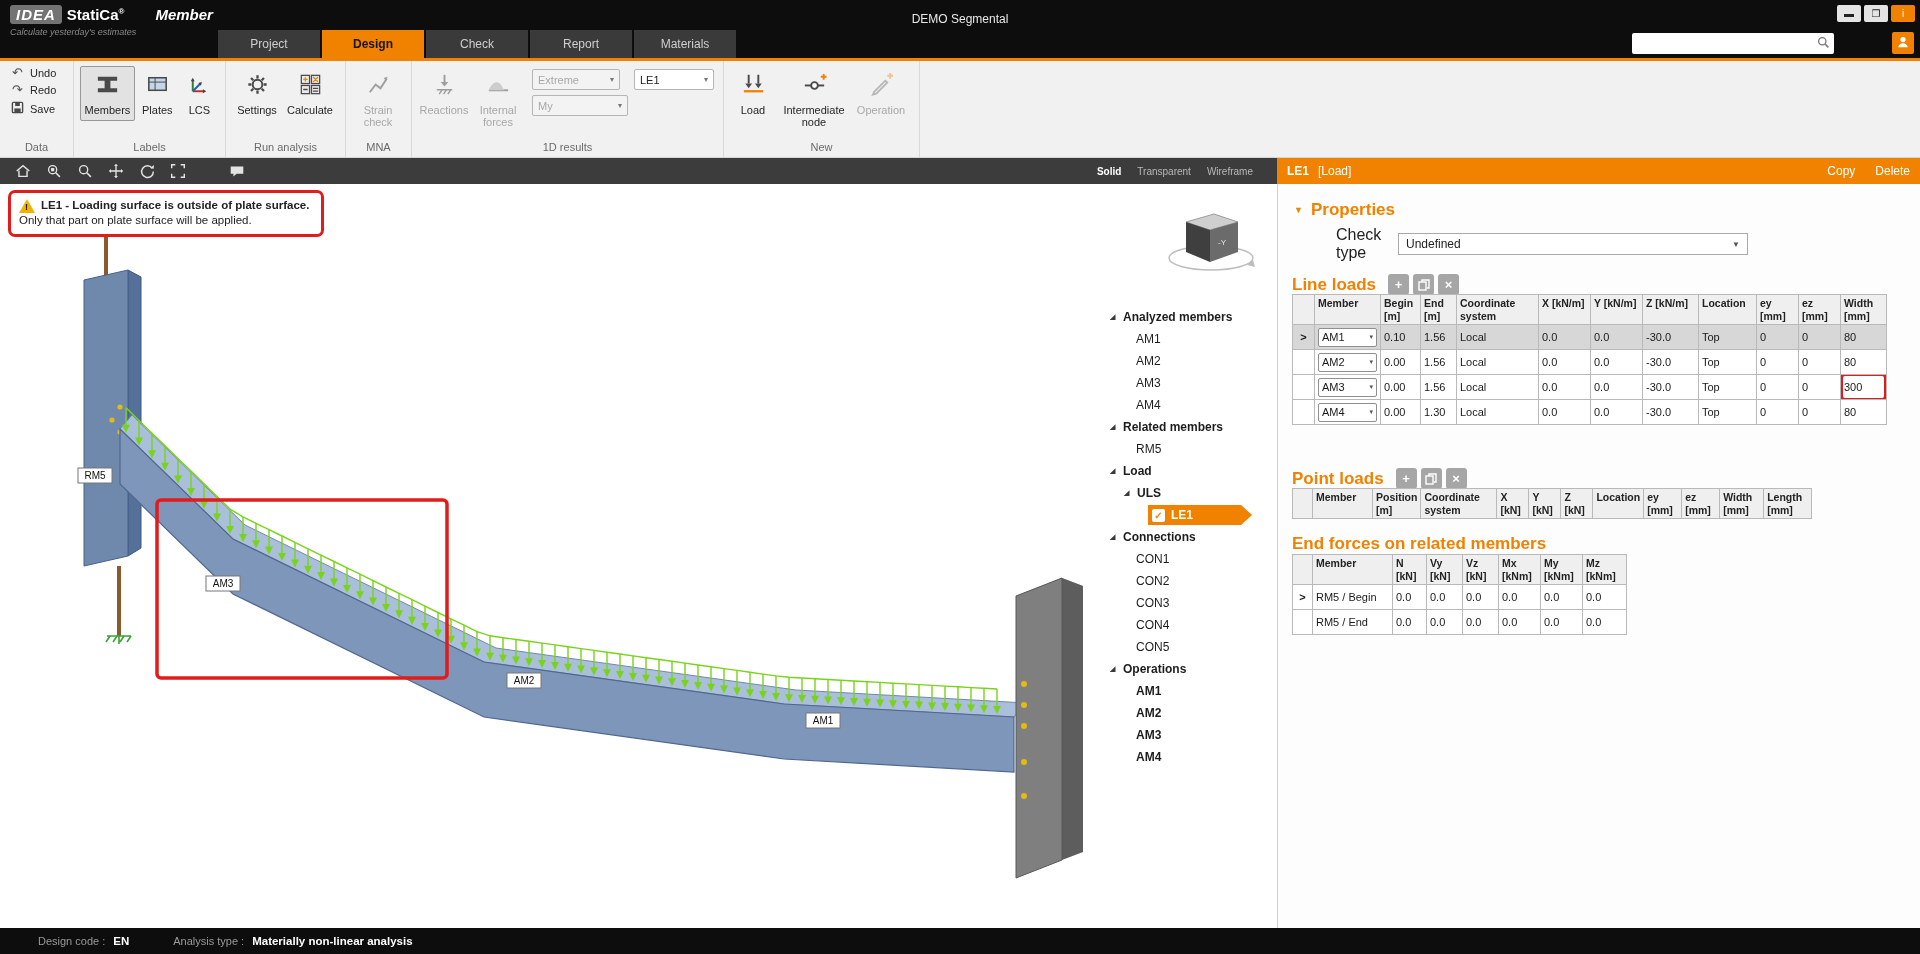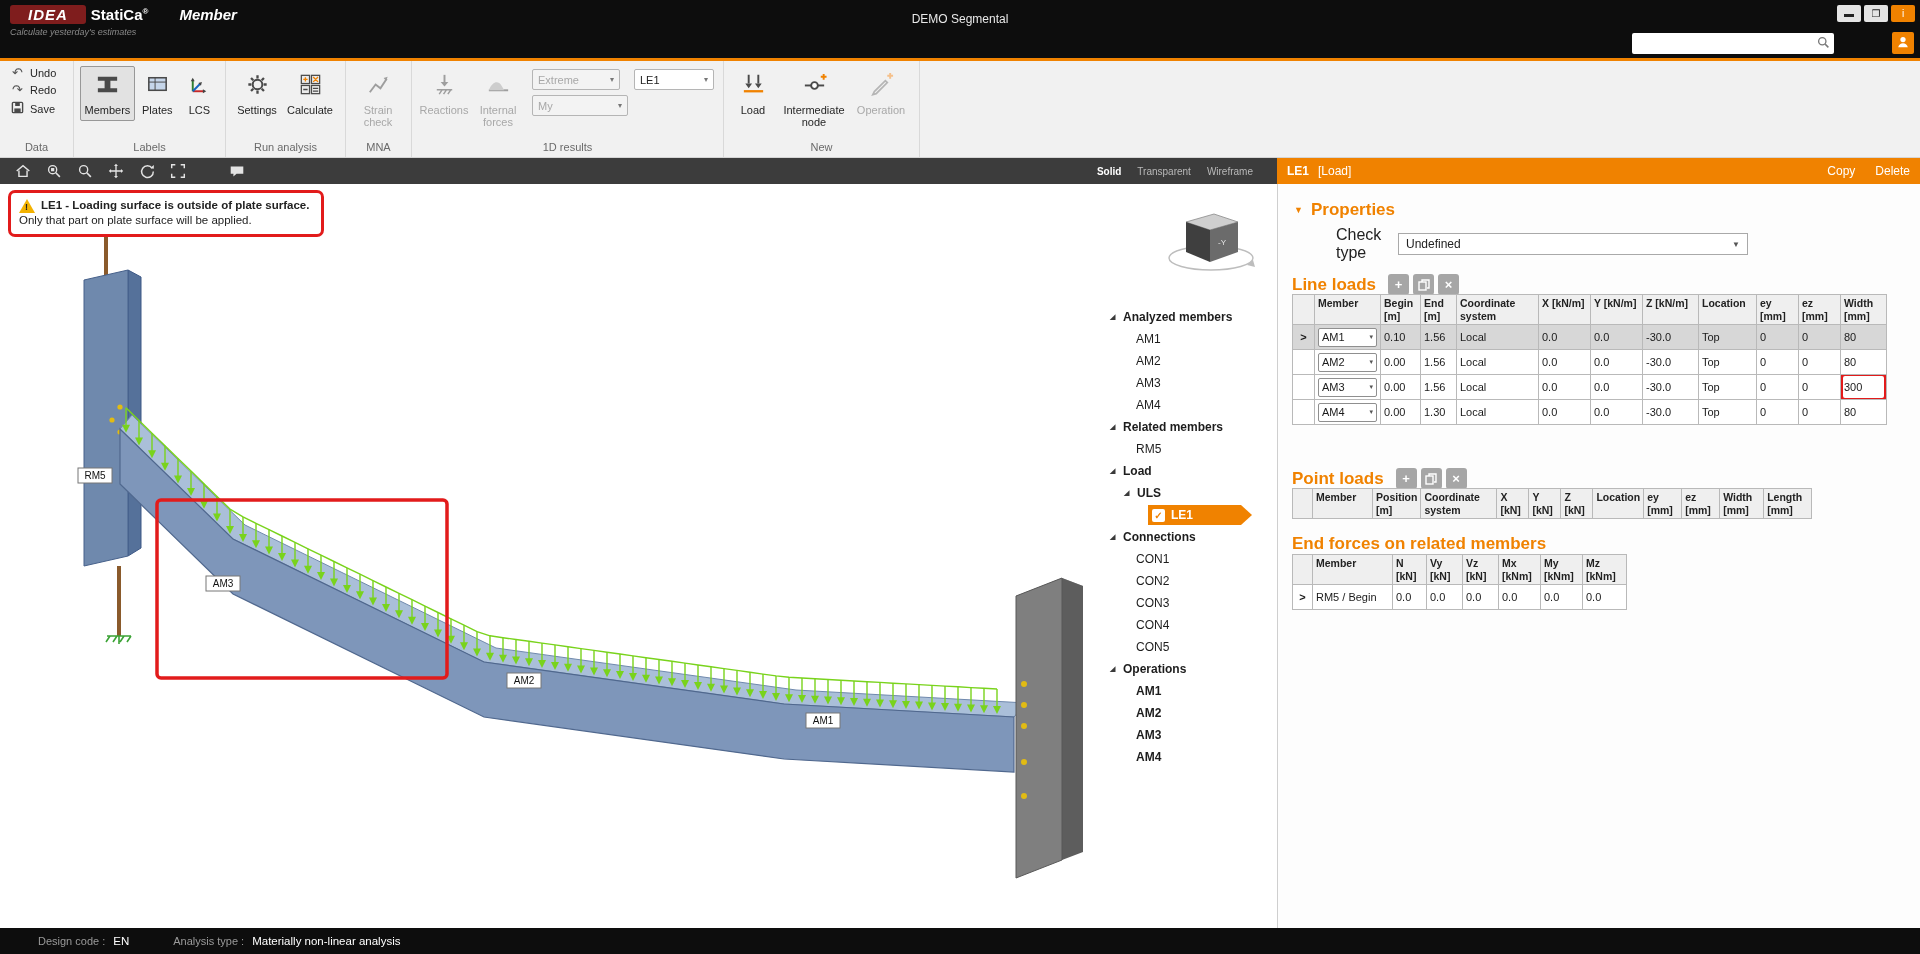--- a/index.html
+++ b/index.html
@@ -4,21 +4,21 @@
 <style>
   *{margin:0;padding:0;box-sizing:border-box;}
   html,body{background:#555;}
   #app{position:relative;width:1920px;height:954px;overflow:hidden;background:#fff;
        font-family:"Liberation Sans",sans-serif;font-size:12px;color:#222;}
 
   
   .header{position:absolute;left:0;top:0;width:1920px;height:58px;background:#0d0d0d;}
   .logo{position:absolute;left:10px;top:5px;}
   .logo-row{display:flex;align-items:center;gap:5px;}
-  .logo-box{background:#7f1d1d;color:#fff;font-weight:bold;font-style:italic;padding:1px 18px;border-radius:3px;font-size:15px;letter-spacing:1px;}
+  .logo-box{background:#737373;color:#fff;font-weight:bold;font-style:italic;padding:1px 6px;border-radius:3px;font-size:15px;letter-spacing:1px;}
   .brand{color:#fff;font-weight:bold;font-size:15px;}
   .brand sup{font-size:8px;}
   .appname{color:#fff;font-style:italic;font-weight:bold;font-size:15px;margin-left:26px;}
   .tagline{color:#8a8a8a;font-style:italic;font-size:9px;margin-top:3px;}
   .doctitle{position:absolute;top:12px;left:50%;transform:translateX(-50%);color:#e8e8e8;font-size:12px;}
   .winbtns{position:absolute;top:5px;right:5px;display:flex;gap:3px;}
   .winbtn{width:24px;height:17px;background:#e4e4e4;border-radius:2px;display:flex;align-items:center;justify-content:center;font-size:10px;color:#222;cursor:default;}
   .winbtn.close{background:#f08200;color:#fff;}
   .tabs{position:absolute;left:218px;bottom:0;display:flex;gap:2px;}
   .tab{width:102px;height:28px;background:#3a3a3a;color:#cfcfcf;display:flex;align-items:center;justify-content:center;font-size:12px;}
@@ -102,21 +102,21 @@
   .cellcombo{height:19px;border:1px solid #8f8f8f;background:#fff;border-radius:2px;display:flex;align-items:center;justify-content:space-between;padding:0 3px;font-size:11px;}
   .cellcombo .car{font-size:7px;color:#555;}
   td.anno{position:relative;}
   td.anno::after{content:"";position:absolute;left:-1px;top:-2px;right:-1px;bottom:-2px;border:3px solid #e21b1b;border-radius:5px;pointer-events:none;}
   .ll-table{left:14px;top:110px;}
   .pl-table{left:14px;top:304px;}
   .ef-table{left:14px;top:370px;}
 
   
   .statusbar{position:absolute;left:0;top:928px;width:1920px;height:26px;background:#0d0d0d;display:flex;align-items:center;font-size:11px;color:#9a9a9a;padding-left:38px;}
-  .statusbar b{color:#fff;font-weight:normal;margin-left:8px;font-size:11.5px;}
+  .statusbar b{color:#fff;font-weight:bold;margin-left:8px;font-size:11.5px;}
   .statusbar .gap{margin-left:44px;text-align:right;}
 </style>
 </head>
 <body>
 
 <div id="app">
 
   <div class="header">
     <div class="logo">
       <div class="logo-row">
@@ -124,20 +124,27 @@
         <span class="brand"><span>StatiCa</span><sup>®</sup></span>
         <span class="appname">Member</span>
       </div>
       <div class="tagline">Calculate yesterday's estimates</div>
     </div>
     <div class="doctitle">DEMO Segmental</div>
     <div class="winbtns">
       <div class="winbtn">▬</div>
       <div class="winbtn">❐</div>
       <div class="winbtn close">i</div>
+    </div>
+    <div class="tabs">
+      <div class="tab">Project</div>
+      <div class="tab active">Design</div>
+      <div class="tab">Check</div>
+      <div class="tab">Report</div>
+      <div class="tab">Materials</div>
     </div>
     <div class="search">
       <input type="text" style="">
       <span>
         <svg width="13" height="13" viewBox="0 0 16 16">
             <circle cx="6.5" cy="6.5" r="4.5" fill="none" stroke="#777" stroke-width="1.6"></circle>
             <path d="M10 10l4 4" stroke="#777" stroke-width="1.8"></path>
           </svg>
       </span>
     </div>
@@ -746,20 +753,30 @@
         <tr>
           <td class="selcol">&gt;</td>
           <td>RM5 / Begin</td>
           <td>0.0</td>
           <td>0.0</td>
           <td>0.0</td>
           <td>0.0</td>
           <td>0.0</td>
           <td>0.0</td>
         </tr>
+        <tr>
+          <td class="selcol"></td>
+          <td>RM5 / End</td>
+          <td>0.0</td>
+          <td>0.0</td>
+          <td>0.0</td>
+          <td>0.0</td>
+          <td>0.0</td>
+          <td>0.0</td>
+        </tr>
       </tbody>
     </table>
   </div>
 
   <div class="statusbar">
     <span>Design code :</span>
     <b>EN</b>
     <span class="gap">Analysis type :</span>
     <b>Materially non-linear analysis</b>
   </div>

